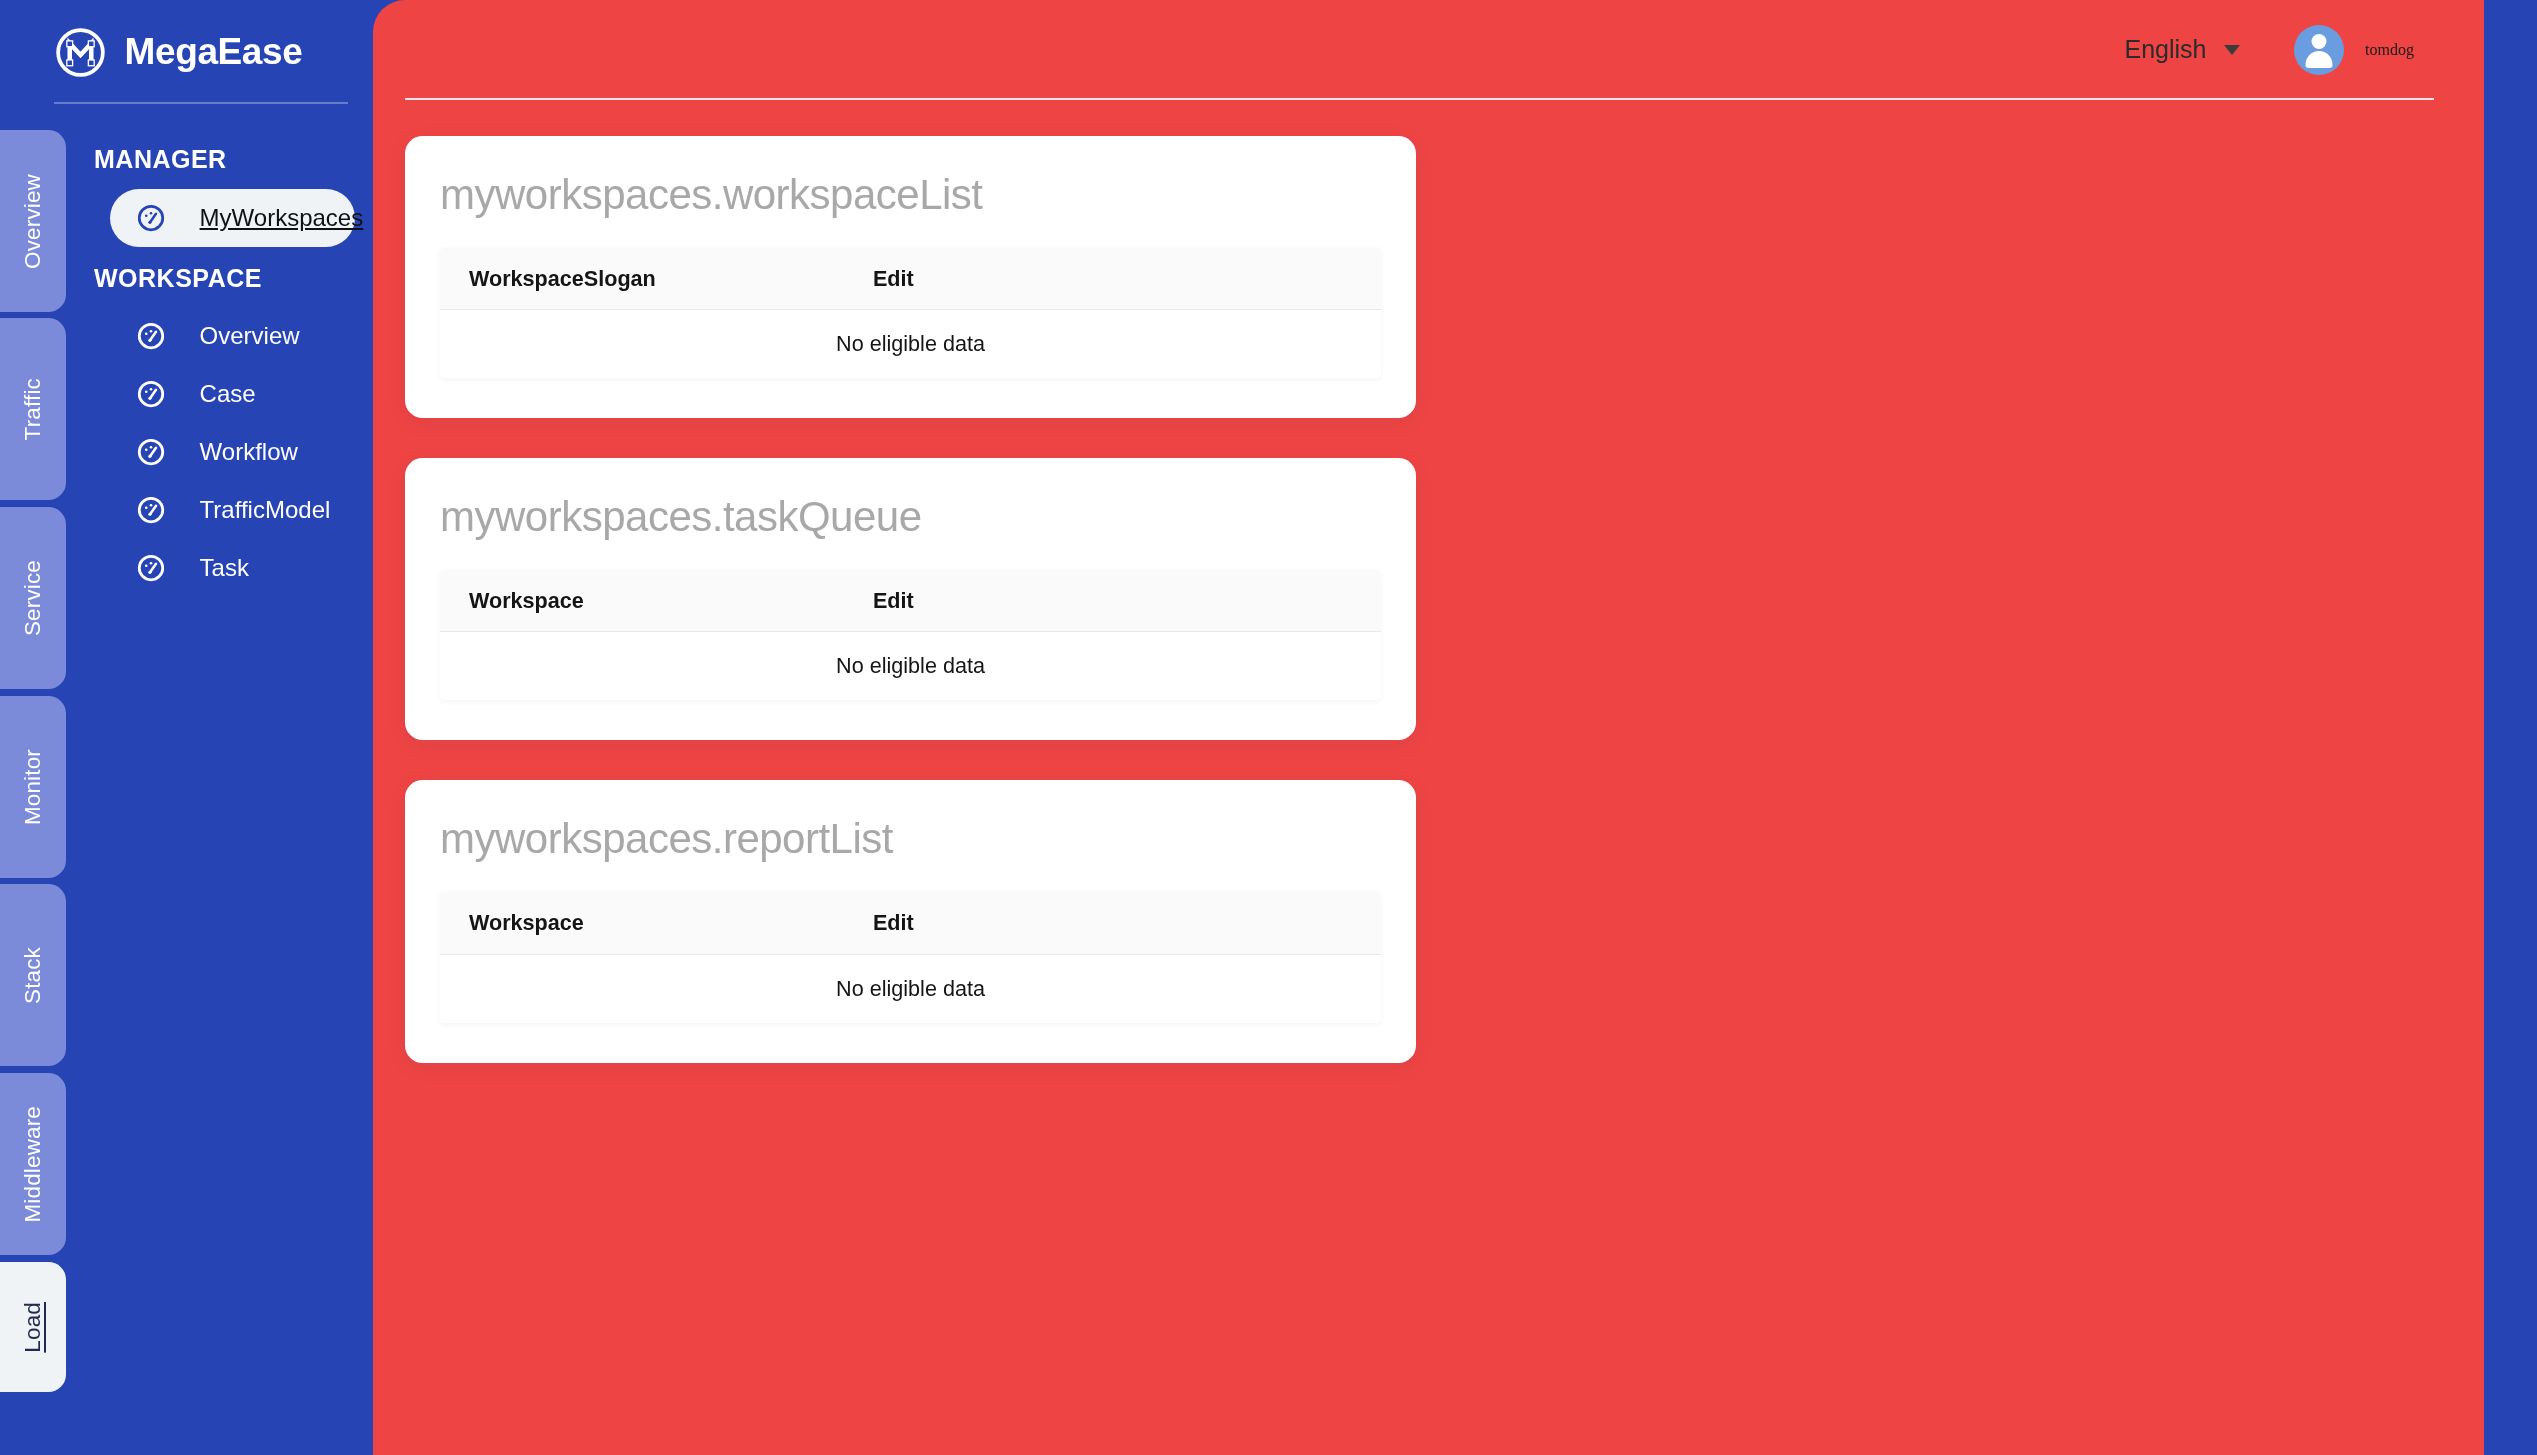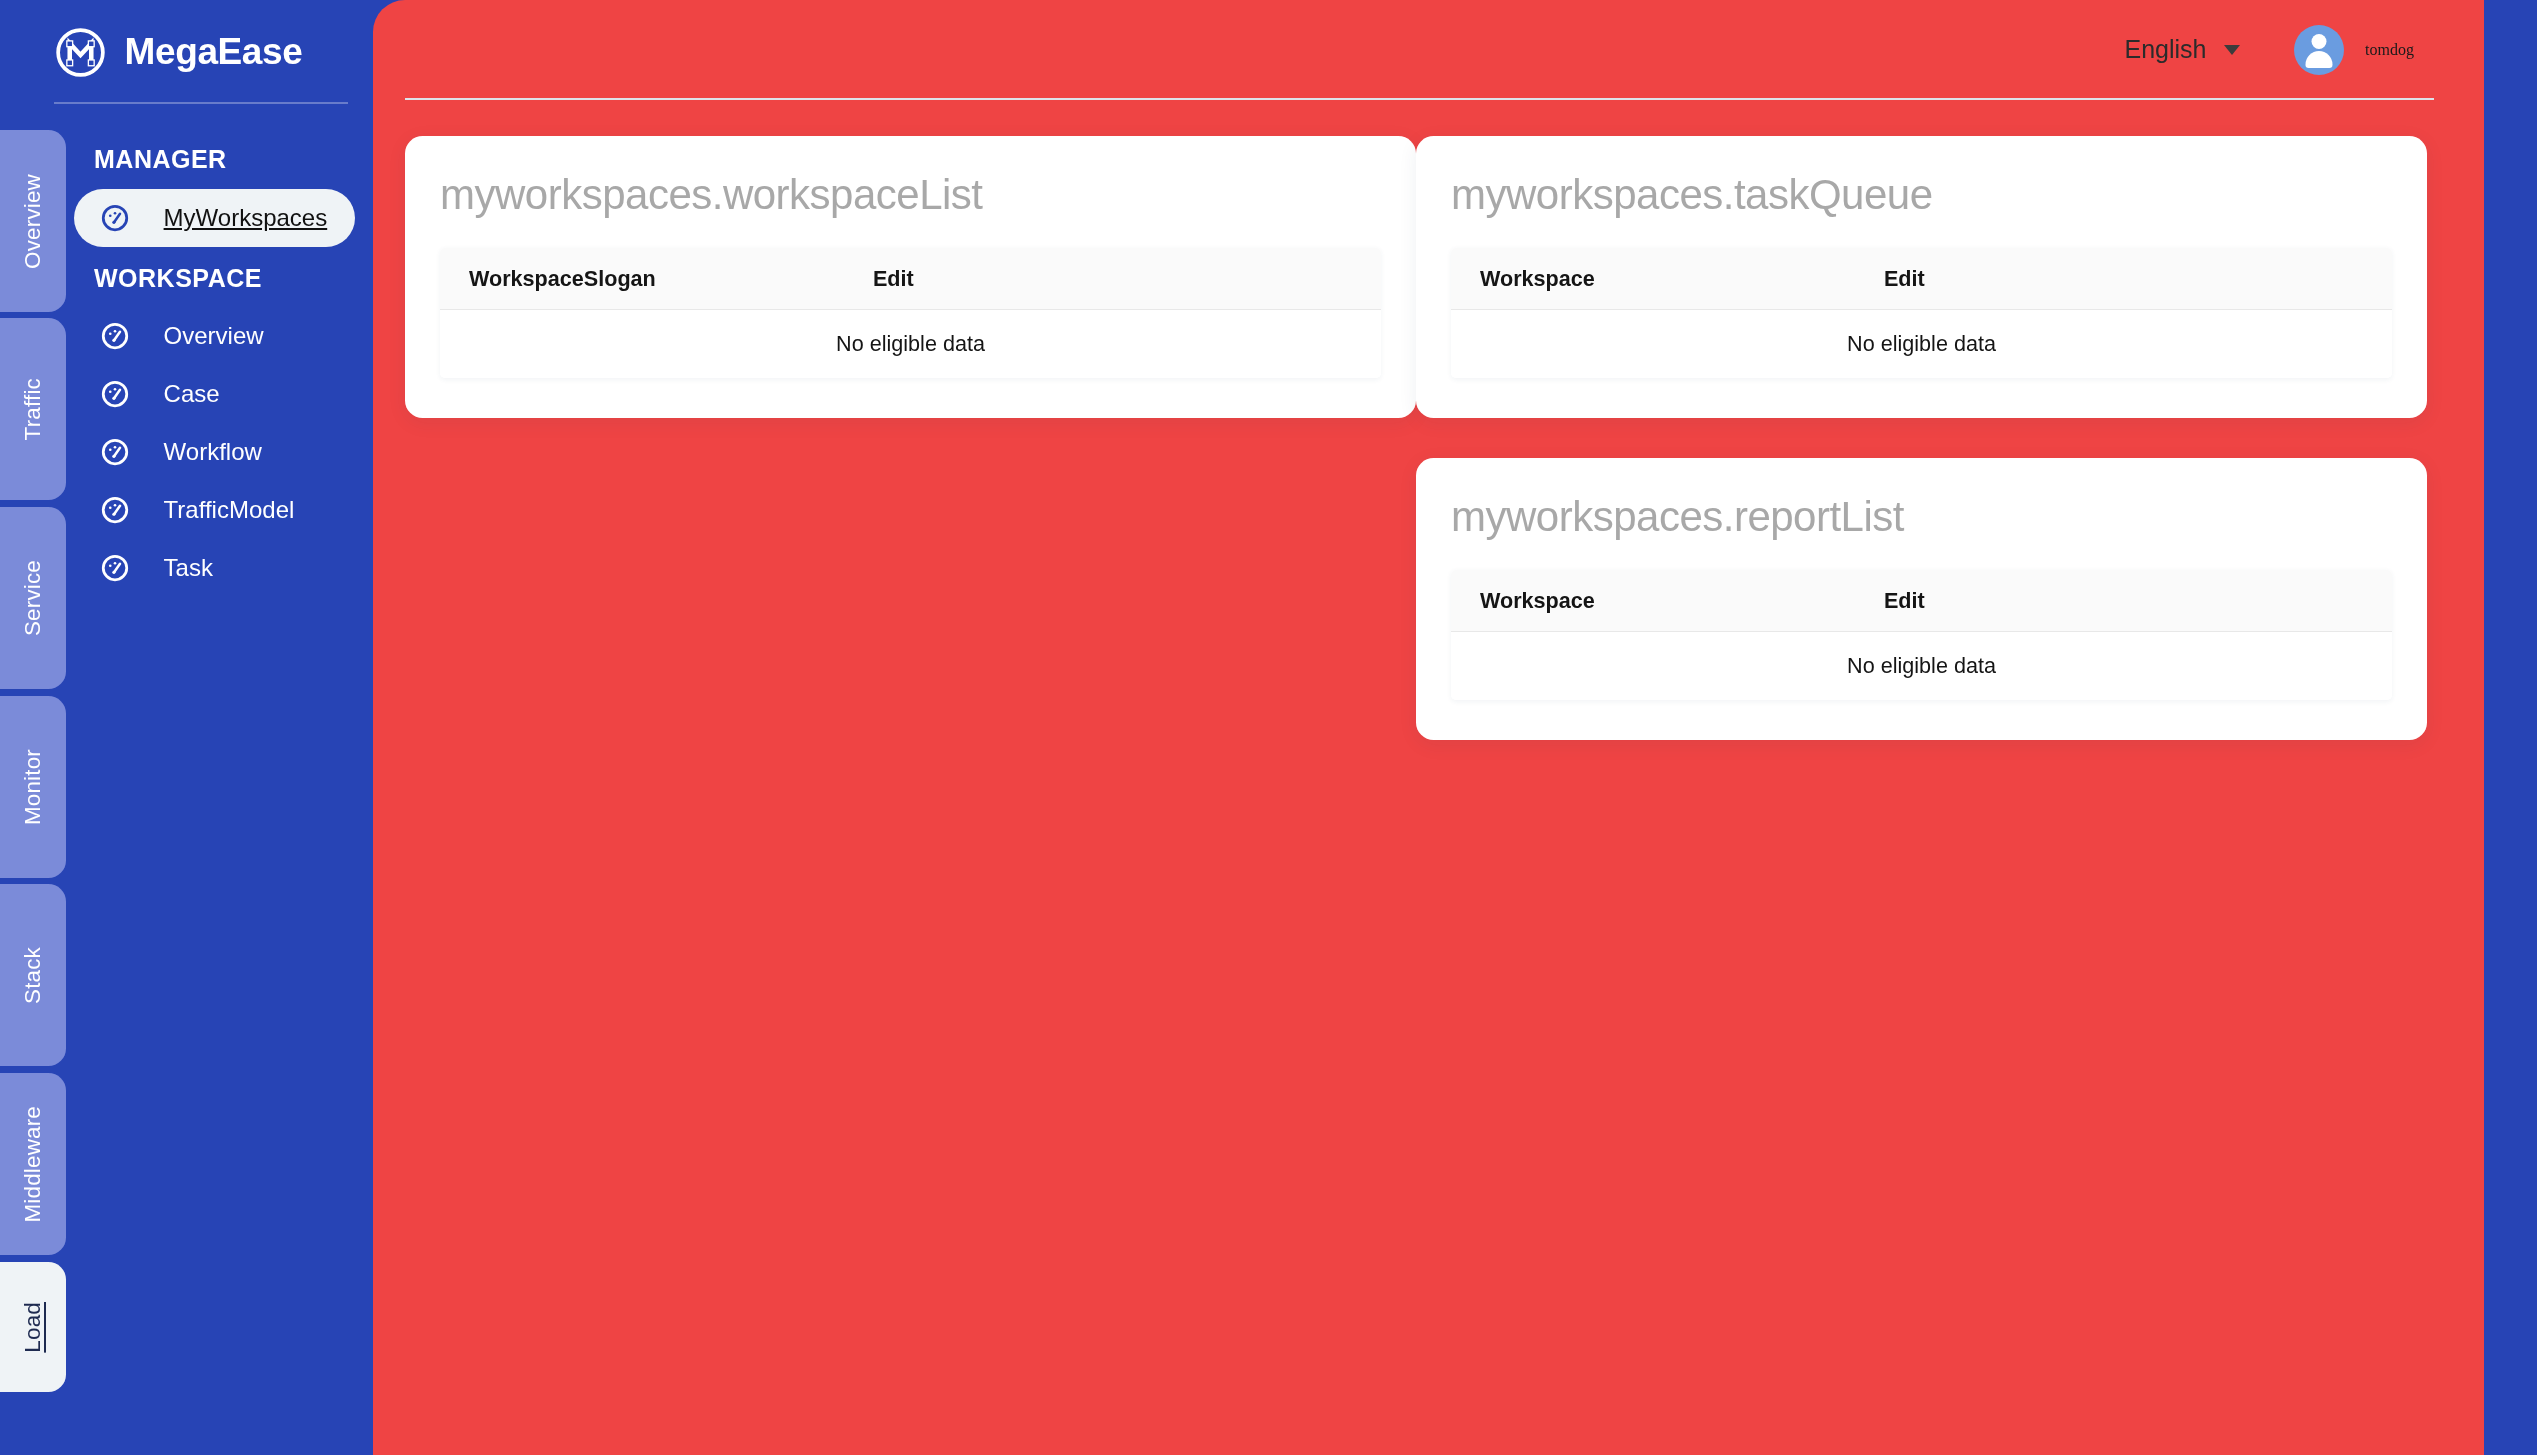--- a/index.html
+++ b/index.html
@@ -137,20 +137,21 @@
     color: #ffffff;
     font-size: 24px;
     white-space: nowrap;
   }
   .nav-item.active .nav-item-label {
     color: #111111;
     text-decoration: underline;
   }
   .nav-group {
     margin-top: 4.8px;
+    padding-left: 36px;
   }
   .nav-group .nav-item {
     height: 58px;
     margin-bottom: 0;
   }
   .nav-group .nav-item + .nav-item { margin-top: 0; }
 
   
   .content {
     position: absolute;
@@ -237,20 +238,22 @@
   }
 
   
   .cards-area {
     position: relative;
     padding: 37px 32px 0 32px;
   }
   .cards-row {
     display: flex;
     align-items: flex-start;
+    gap: 40px;
+    flex-direction: column;
   }
   .col {
     display: flex;
     flex-direction: column;
     gap: 40px;
   }
   .col-left { width: 1011px; }
   .col-right { width: 1011px; }
 
   .card {

